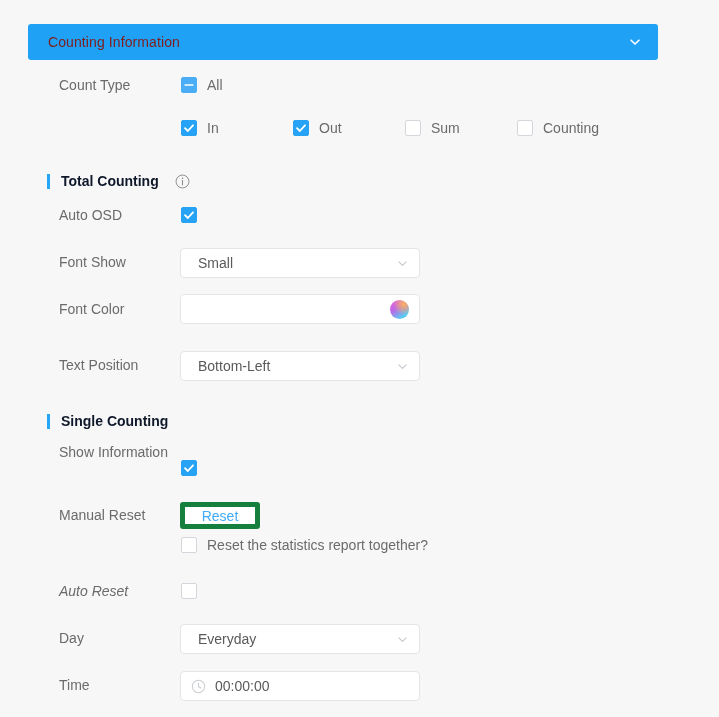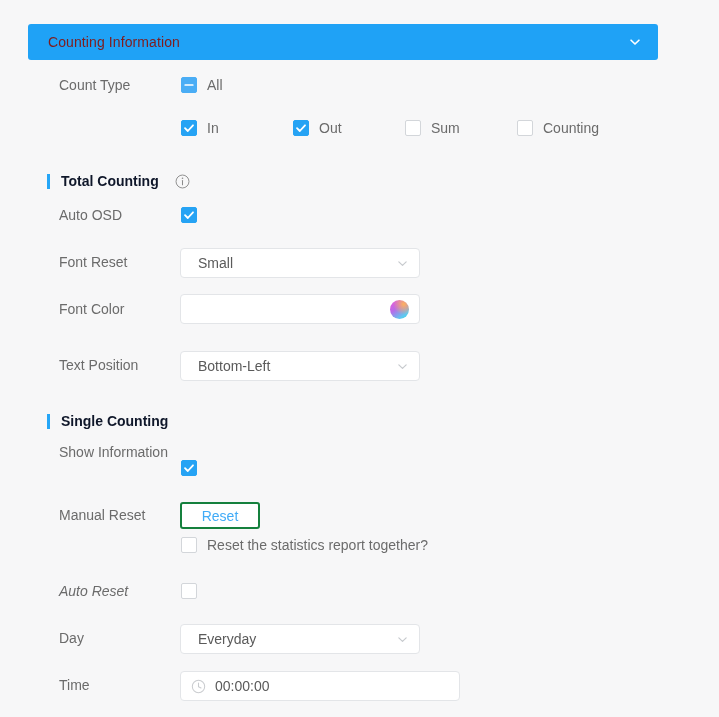--- a/index.html
+++ b/index.html
@@ -164,21 +164,21 @@
     margin-right: 9px;
     display: block;
     opacity: .45;
   }
   .time-field { padding-left: 10px; }
 
   .btn-reset {
     position: absolute;
     box-sizing: border-box;
     background: #ffffff;
-    border: 2px solid #15803d;
+    border: 5px solid #15803d;
     border-radius: 3px;
     color: #41abf7;
     font-size: 14px;
     font-family: "Liberation Sans", sans-serif;
     display: flex;
     align-items: center;
     justify-content: center;
     cursor: pointer;
   }
 </style>
@@ -249,21 +249,21 @@
 
   <div class="lbl-col" style="top:207px;">Auto OSD</div>
   <div class="row" style="left:181px; top:207px;">
     <span class="cb on">
       <svg viewBox="0 0 14 14" aria-hidden="true">
           <path d="M3 7.2 L5.8 10 L11 4.3" fill="none" stroke="#ffffff" stroke-width="1.8" stroke-linecap="round" stroke-linejoin="round"></path>
         </svg>
     </span>
   </div>
 
-  <div class="lbl-col" style="top:254px;">Font Reset</div>
+  <div class="lbl-col" style="top:254px;">Font Show</div>
   <div class="field" style="left:180px; top:248px; width:240px;">
     <span class="val">Small</span>
     <span>
       <svg class="chev-grey" viewBox="0 0 16 16" aria-hidden="true">
         <path d="M3.5 6 L8 10.3 L12.5 6" fill="none" stroke="#9aa0a6" stroke-width="1.5" stroke-linecap="round" stroke-linejoin="round"></path>
       </svg>
     </span>
   </div>
 
   <div class="lbl-col" style="top:301px;">Font Color</div>
@@ -313,21 +313,21 @@
   <div class="field" style="left:180px; top:624px; width:240px;gap:28px;">
     <span class="val">Everyday</span>
     <span>
       <svg class="chev-grey" viewBox="0 0 16 16" aria-hidden="true">
         <path d="M3.5 6 L8 10.3 L12.5 6" fill="none" stroke="#9aa0a6" stroke-width="1.5" stroke-linecap="round" stroke-linejoin="round"></path>
       </svg>
     </span>
   </div>
 
   <div class="lbl-col" style="top:677px;">Time</div>
-  <div class="field time-field" style="left:180px; top:671px; width:280px;">
+  <div class="field time-field" style="left:180px; top:671px; width:240px;">
     <span>
       <svg class="clock-icon" viewBox="0 0 16 16" aria-hidden="true">
         <circle cx="8" cy="8" r="6.6" fill="none" stroke="#8a8f96" stroke-width="1.1"></circle>
         <path d="M8 4.3 L8 8.2 L10.7 9.6" fill="none" stroke="#8a8f96" stroke-width="1.1" stroke-linecap="round" stroke-linejoin="round"></path>
       </svg>
     </span>
     <span class="val">00:00:00</span>
   </div>
 
 </div>

